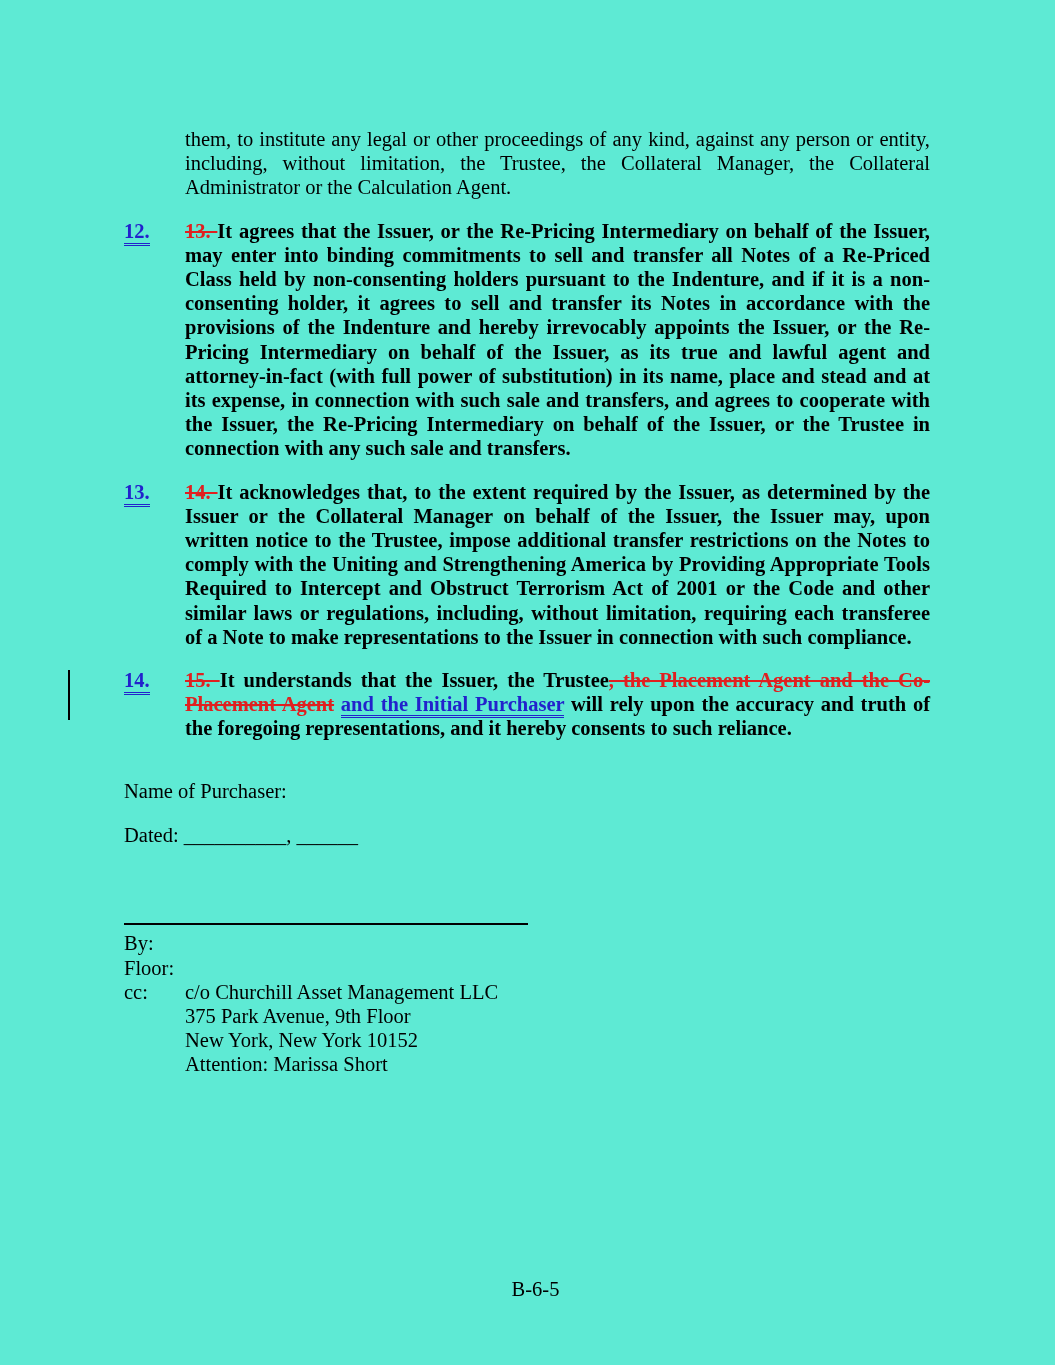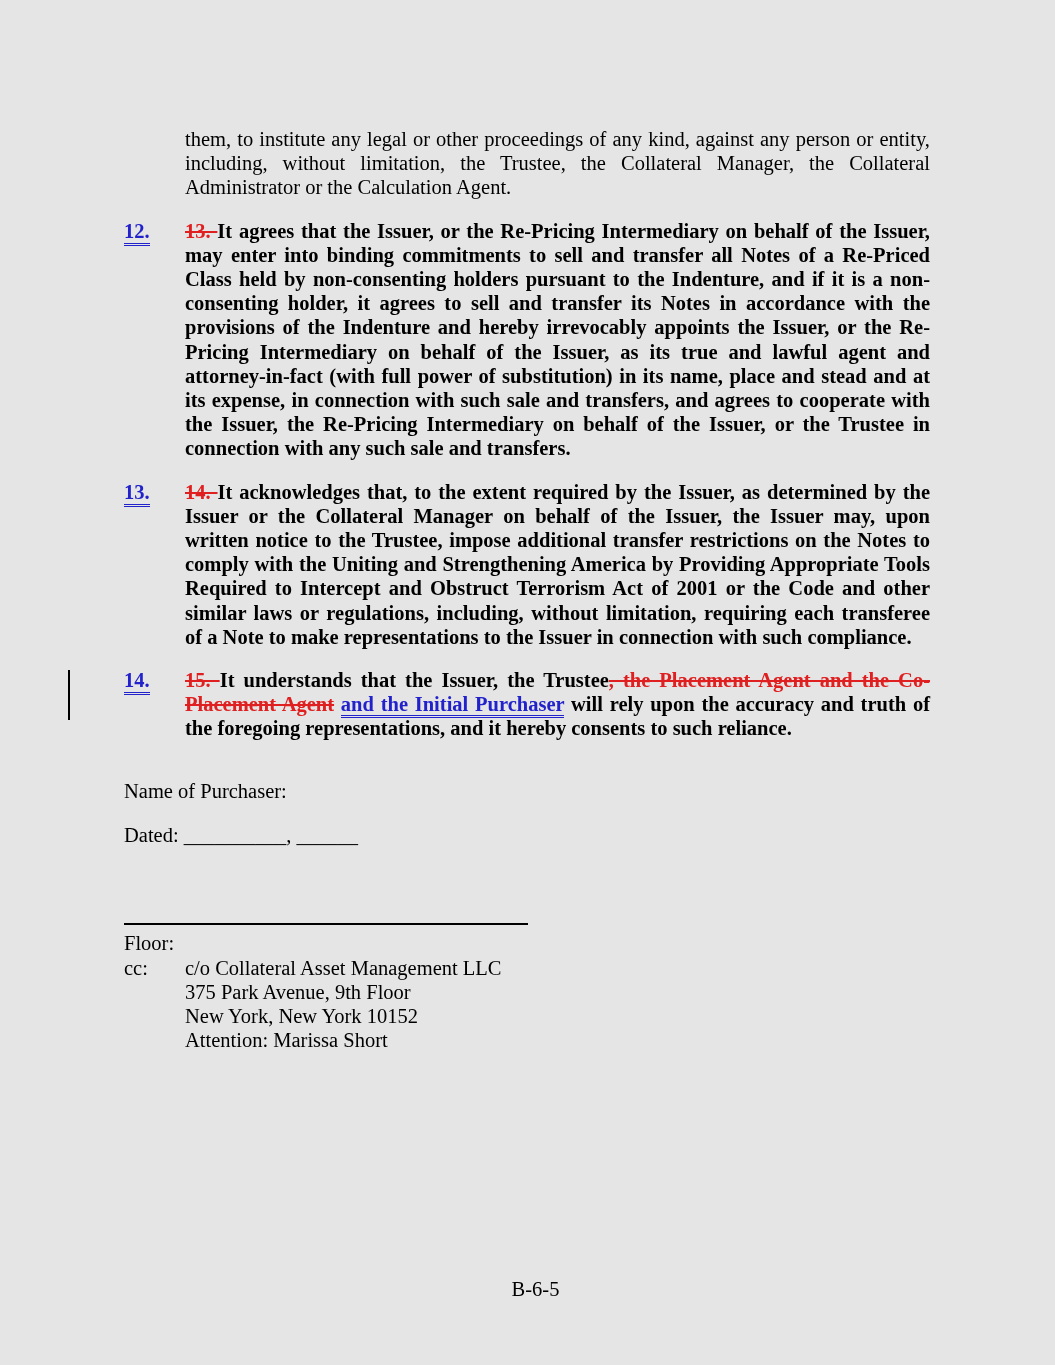--- a/index.html
+++ b/index.html
@@ -4,21 +4,21 @@
 <style>
   html, body {
     margin: 0;
     padding: 0;
     background: #ffffff;
   }
   .page {
     position: relative;
     width: 1055px;
     height: 1365px;
-    background: #e5e5e5;
+    background: #5eead4;
     font-family: "Liberation Serif", serif;
     color: #000000;
     font-size: 20.5px;
     line-height: 24.2px;
     overflow: hidden;
   }
   .content {
     position: absolute;
     left: 185px;
     top: 127px;
@@ -127,28 +127,29 @@
 
     <p>Name of Purchaser:</p>
 
     <p class="dated"><span>Dated:</span>
       <span>__________</span><span>,</span>
       <span>______</span></p>
 
     <div class="sig-line"></div>
 
     <div class="by-block">
+      <p>By:</p>
       <p>Floor:</p>
     </div>
 
 
     <div class="cc-block">
       <span class="cc-label">cc:</span>
       <div class="cc-lines">
-        <p>c/o Collateral Asset Management LLC</p>
+        <p>c/o Churchill Asset Management LLC</p>
         <p>375 Park Avenue, 9th Floor</p>
         <p>New York, New York 10152</p>
         <p>Attention: Marissa Short</p>
       </div>
     </div>
 
   </div>
 
   <div class="footer">B-6-5</div>
 

